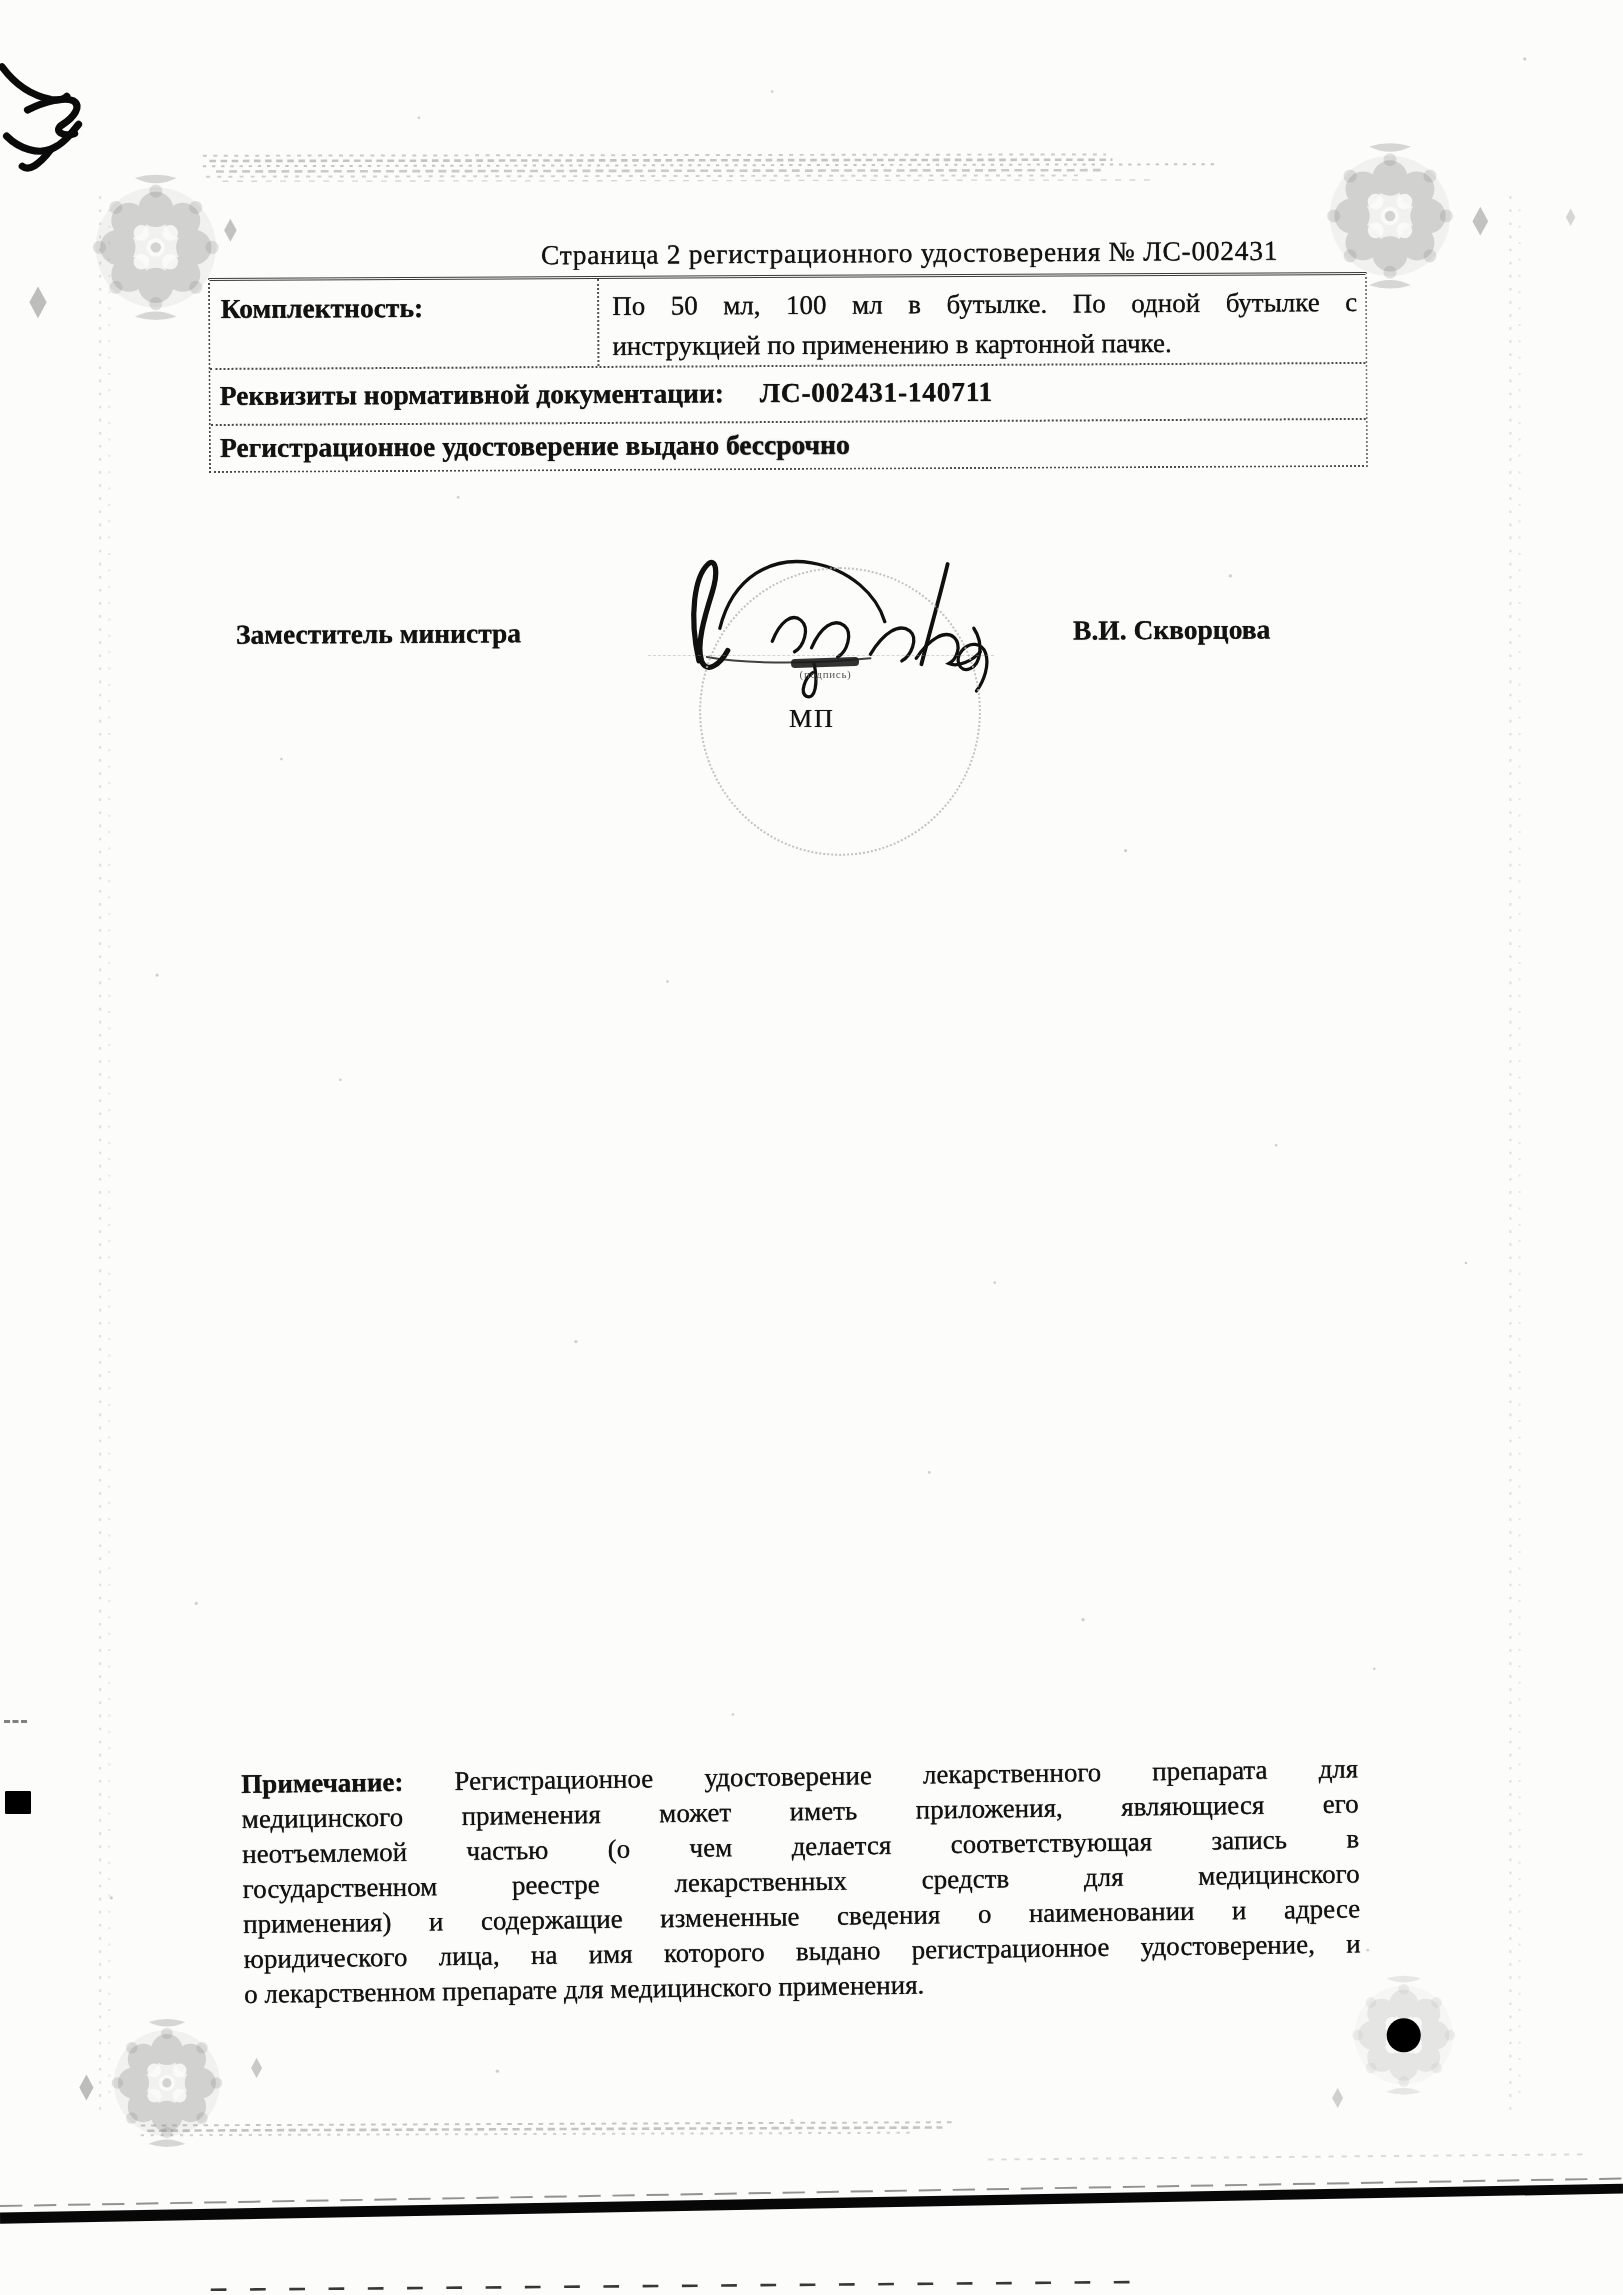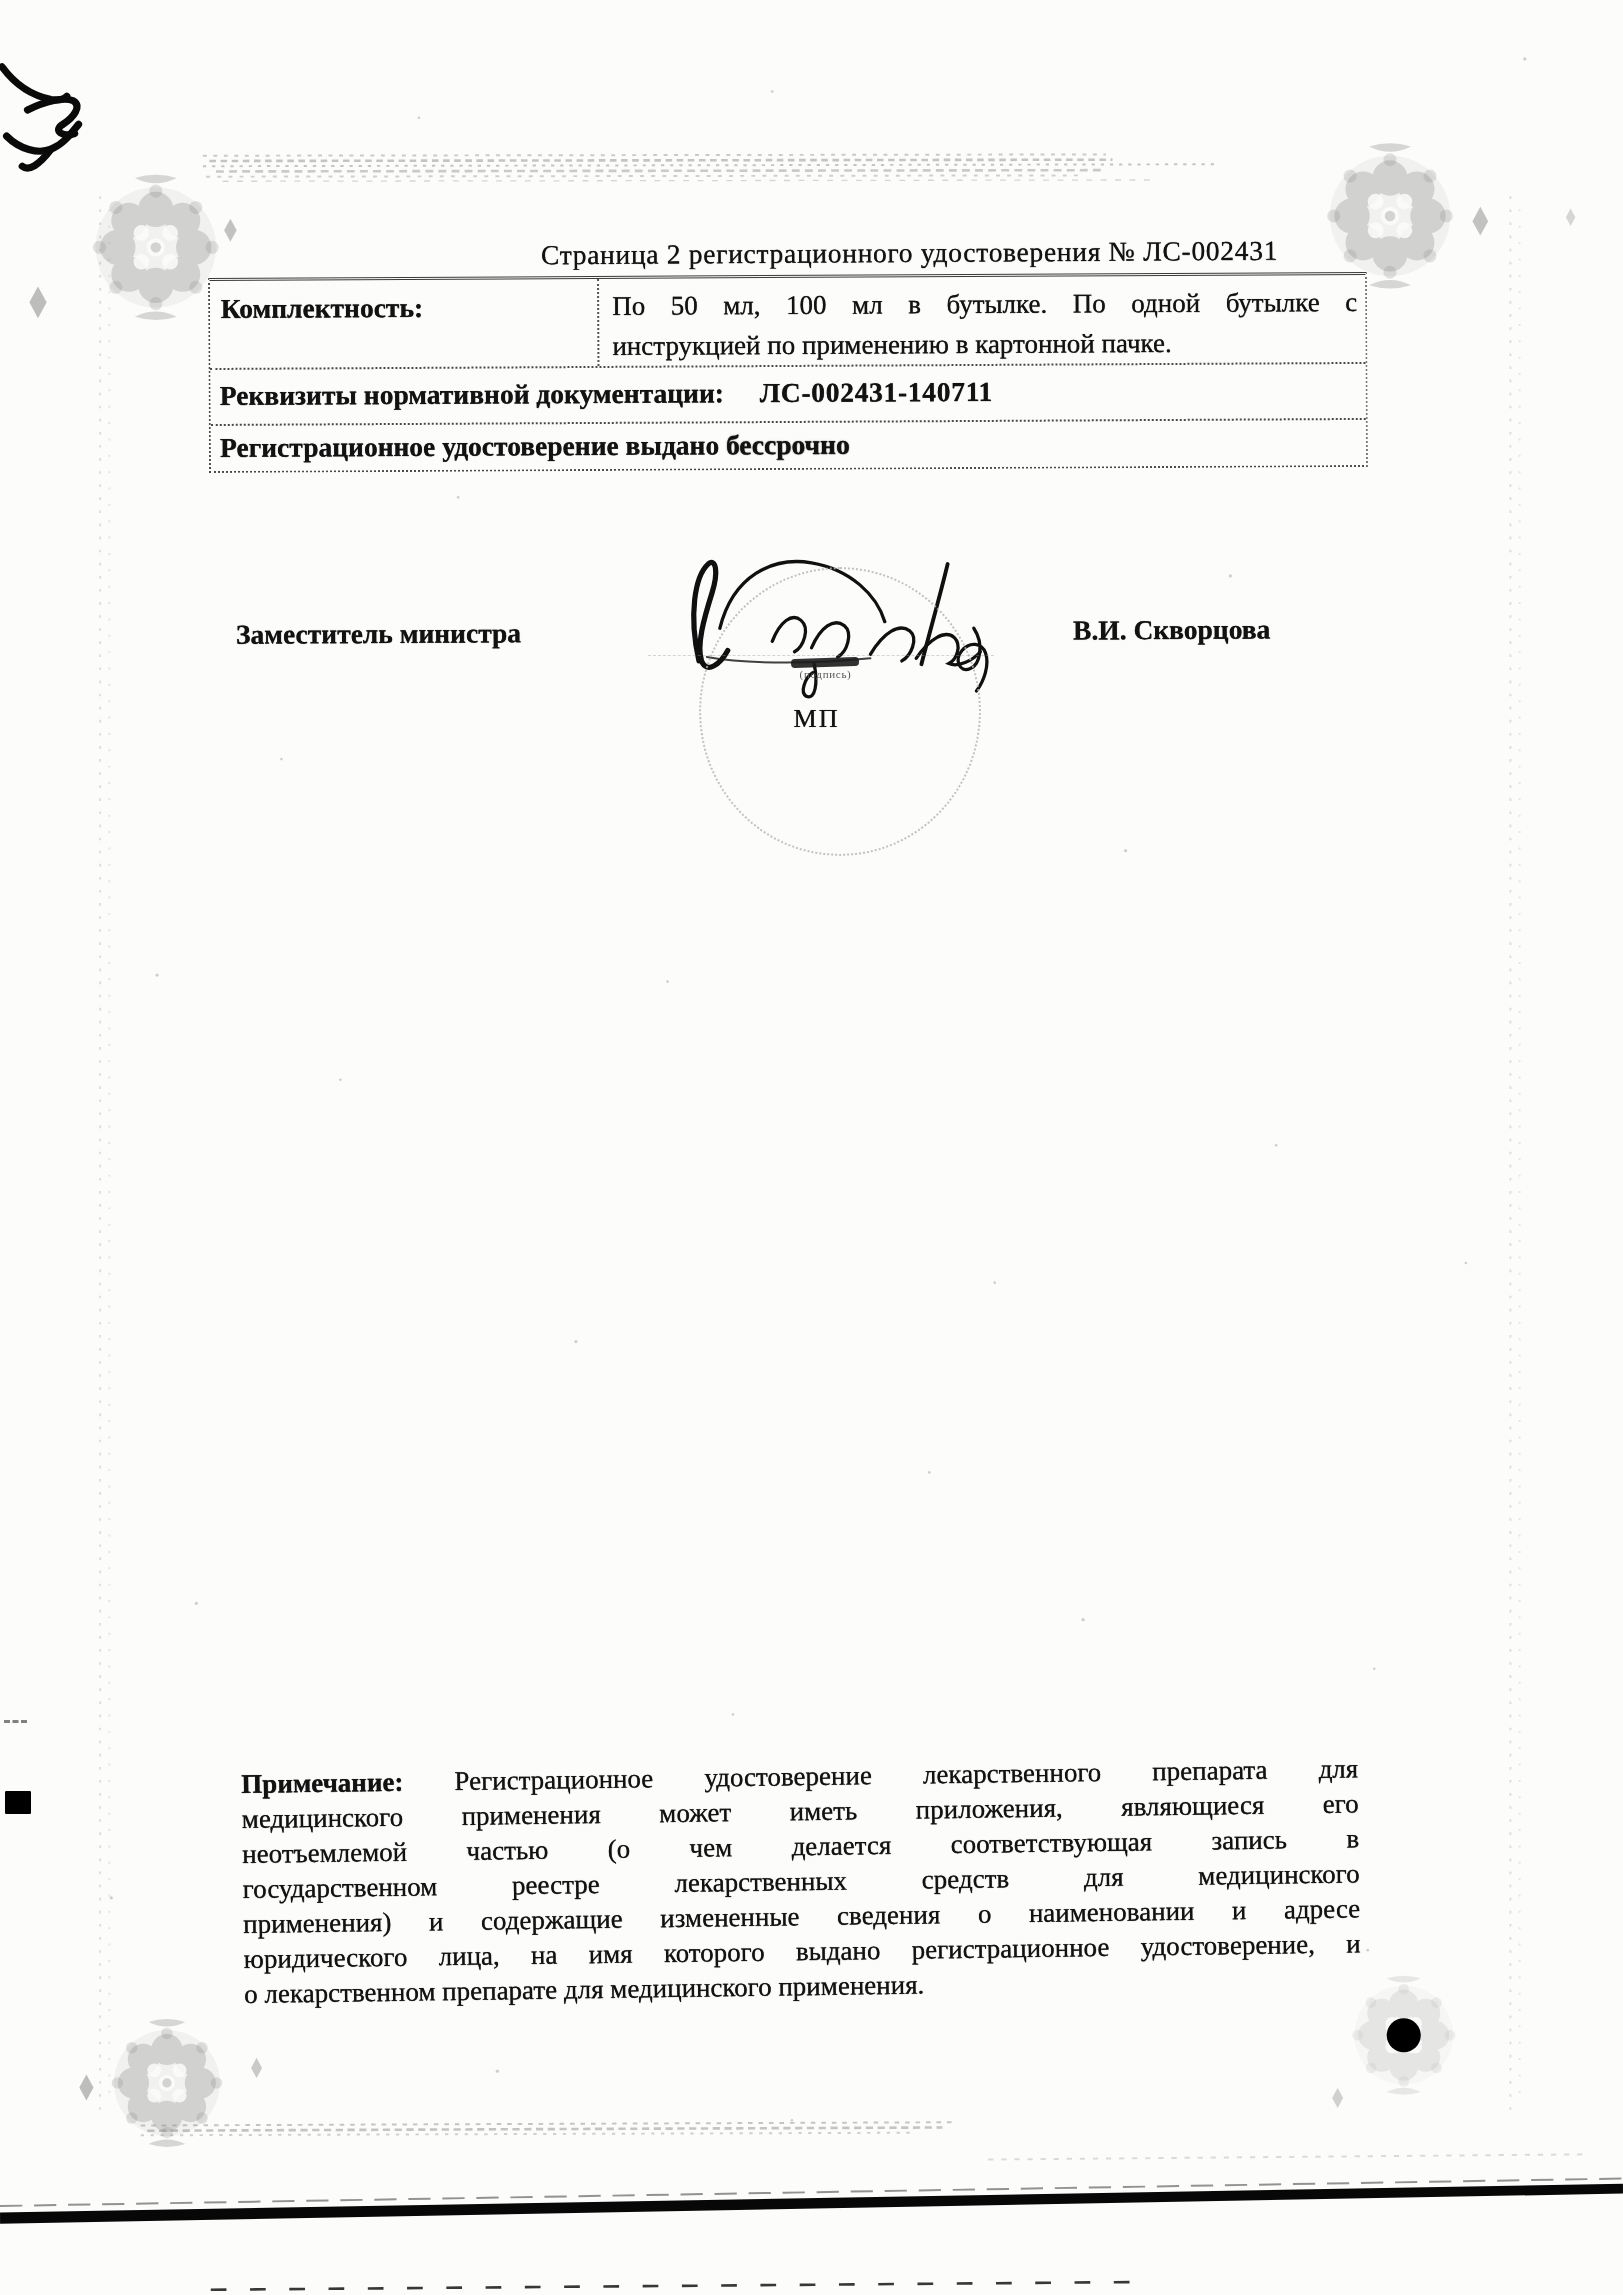--- a/index.html
+++ b/index.html
@@ -50,21 +50,21 @@
     border:2px dotted #b8b8b8;border-radius:50%;opacity:.85;
   }
   .sig-smudge{
     position:absolute;left:791px;top:658px;width:68px;height:8.5px;z-index:4;
     background:#1c1c1c;border-radius:3.9px;transform:rotate(-2deg);opacity:.9;
   }
   .sig-caption{
     position:absolute;left:783px;top:668px;width:85px;z-index:4;
     font-size:11px;color:#555;text-align:center;letter-spacing:0.7px;white-space:nowrap;
   }
-  .seal-label{position:absolute;left:789px;top:704px;width:55px;z-index:4;font-size:26px;letter-spacing:2px;text-align:center;}
+  .seal-label{position:absolute;left:789px;top:704px;width:55px;z-index:4;font-size:26px;letter-spacing:2px;text-align:left;}
 
   
   .note{
     position:absolute;left:241px;top:1767px;width:1117px;z-index:4;
     transform:rotate(-0.8deg);transform-origin:0 0;
     font-size:27px;line-height:35px;
   }
   .nline{text-align:justify;text-align-last:justify;white-space:normal;}
   .nline.last{text-align-last:left;}
   .note-label{font-weight:bold;}

